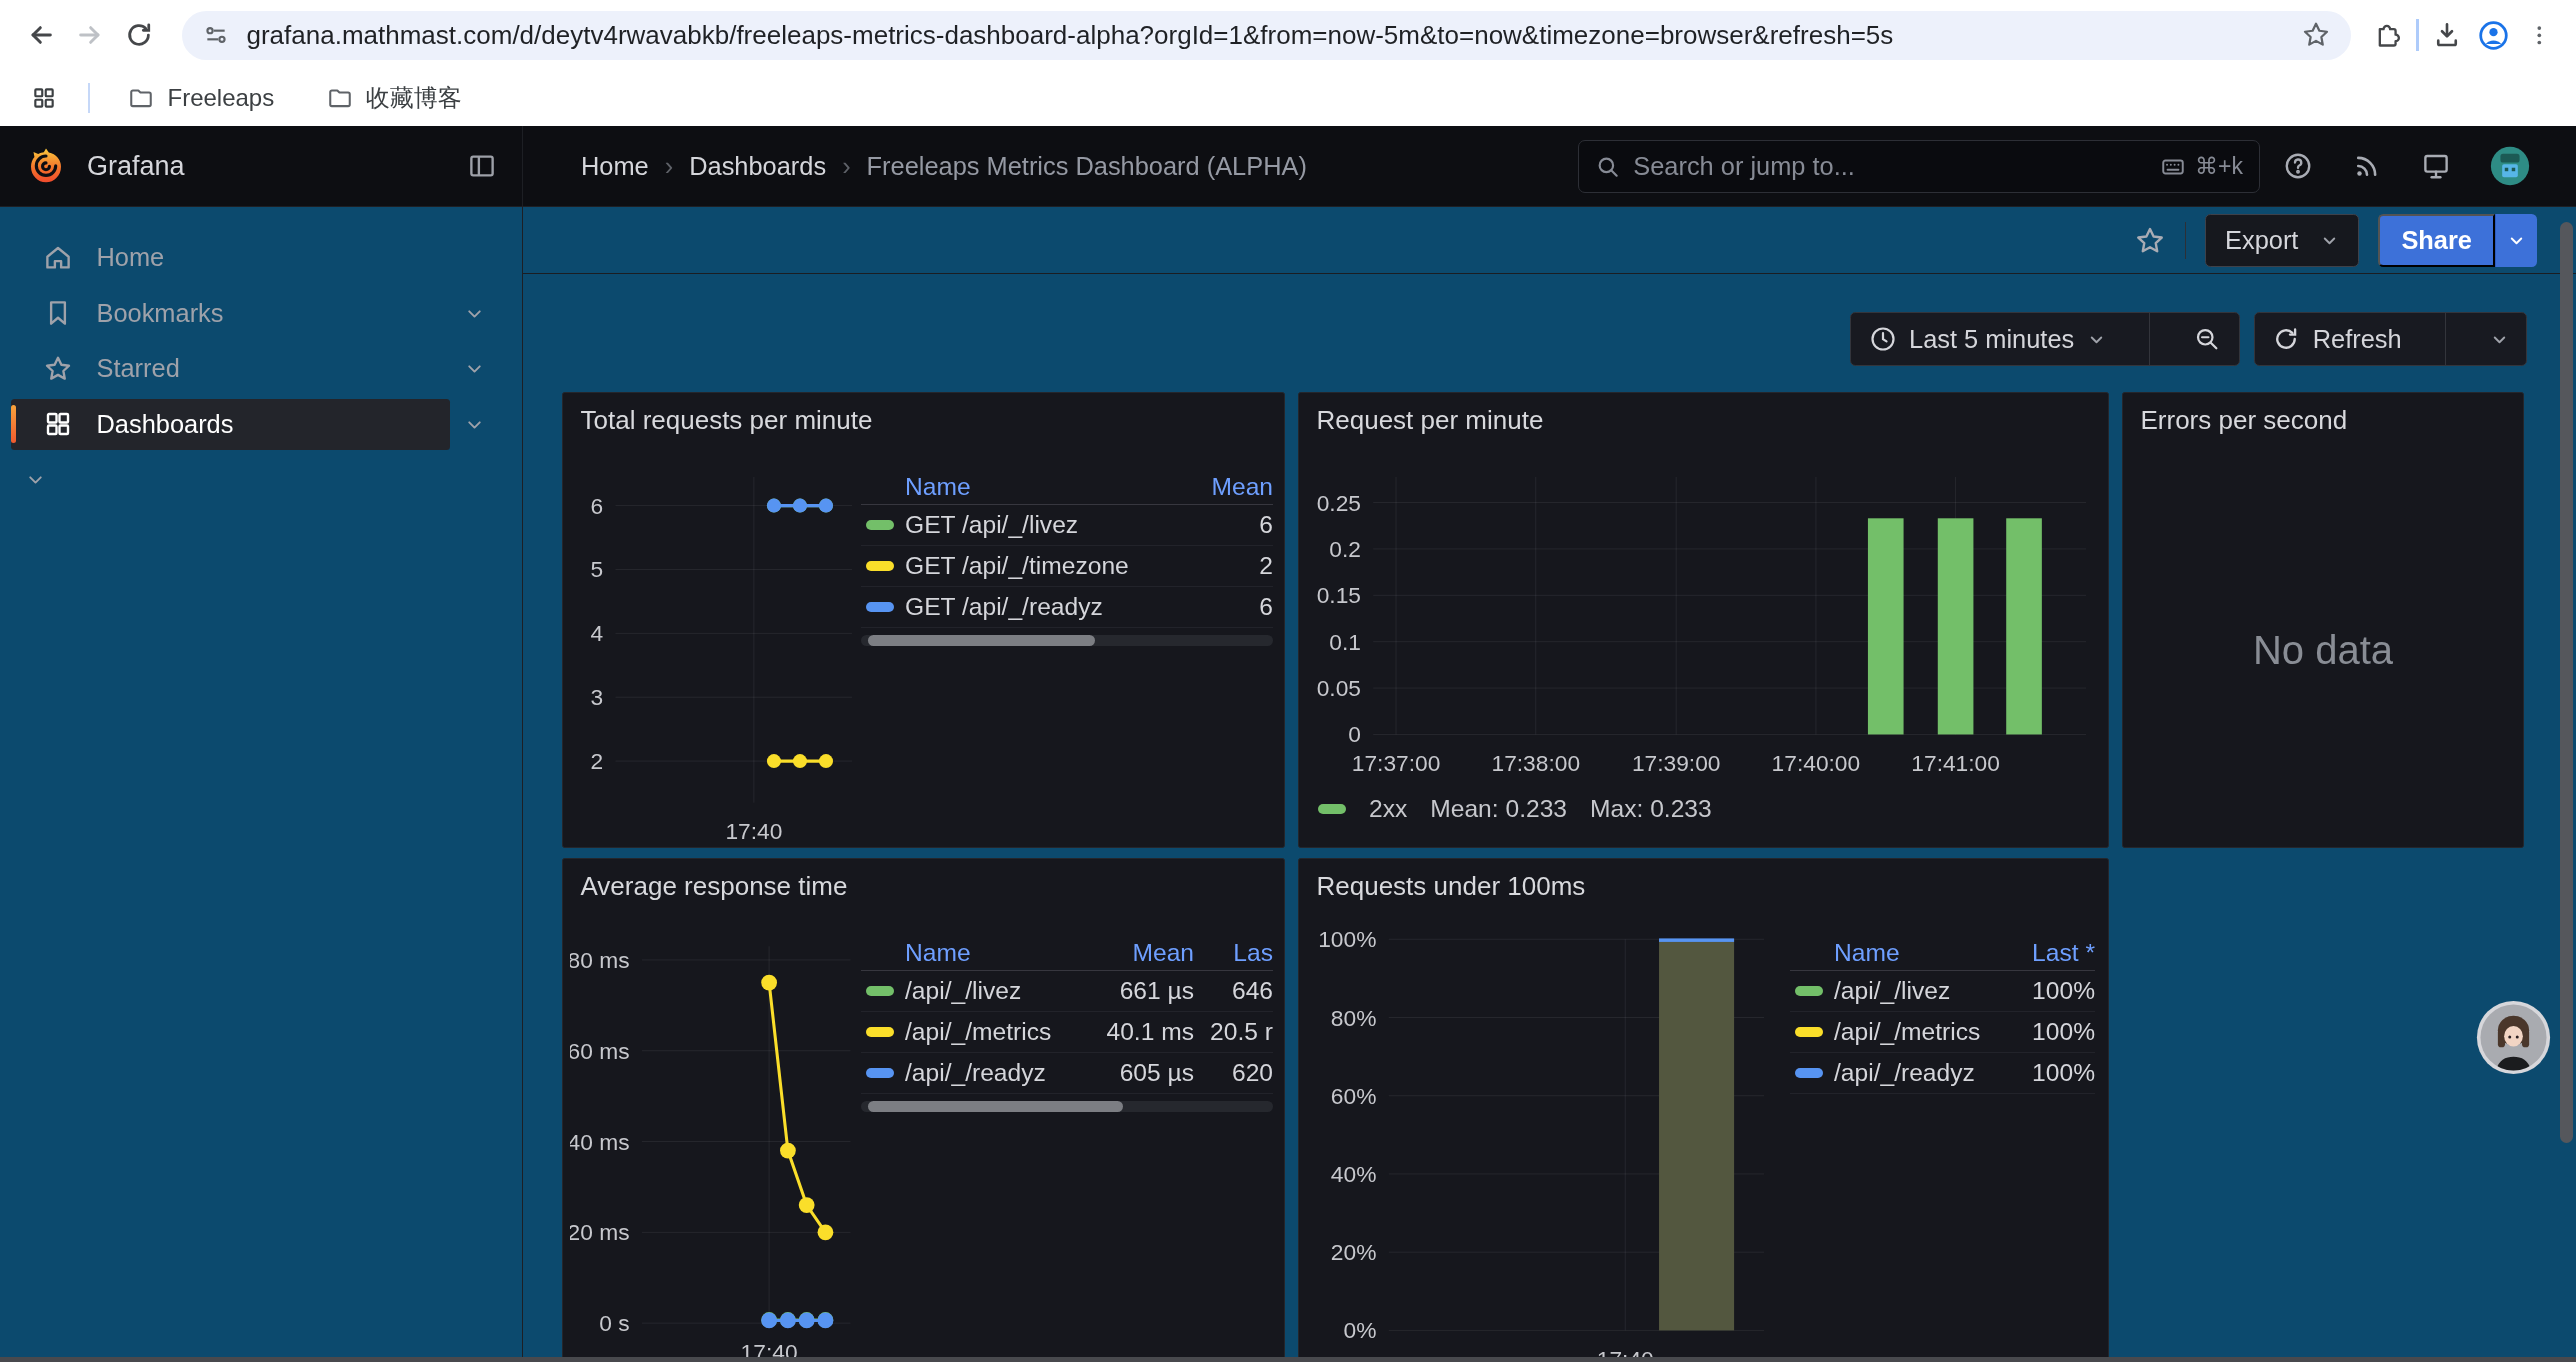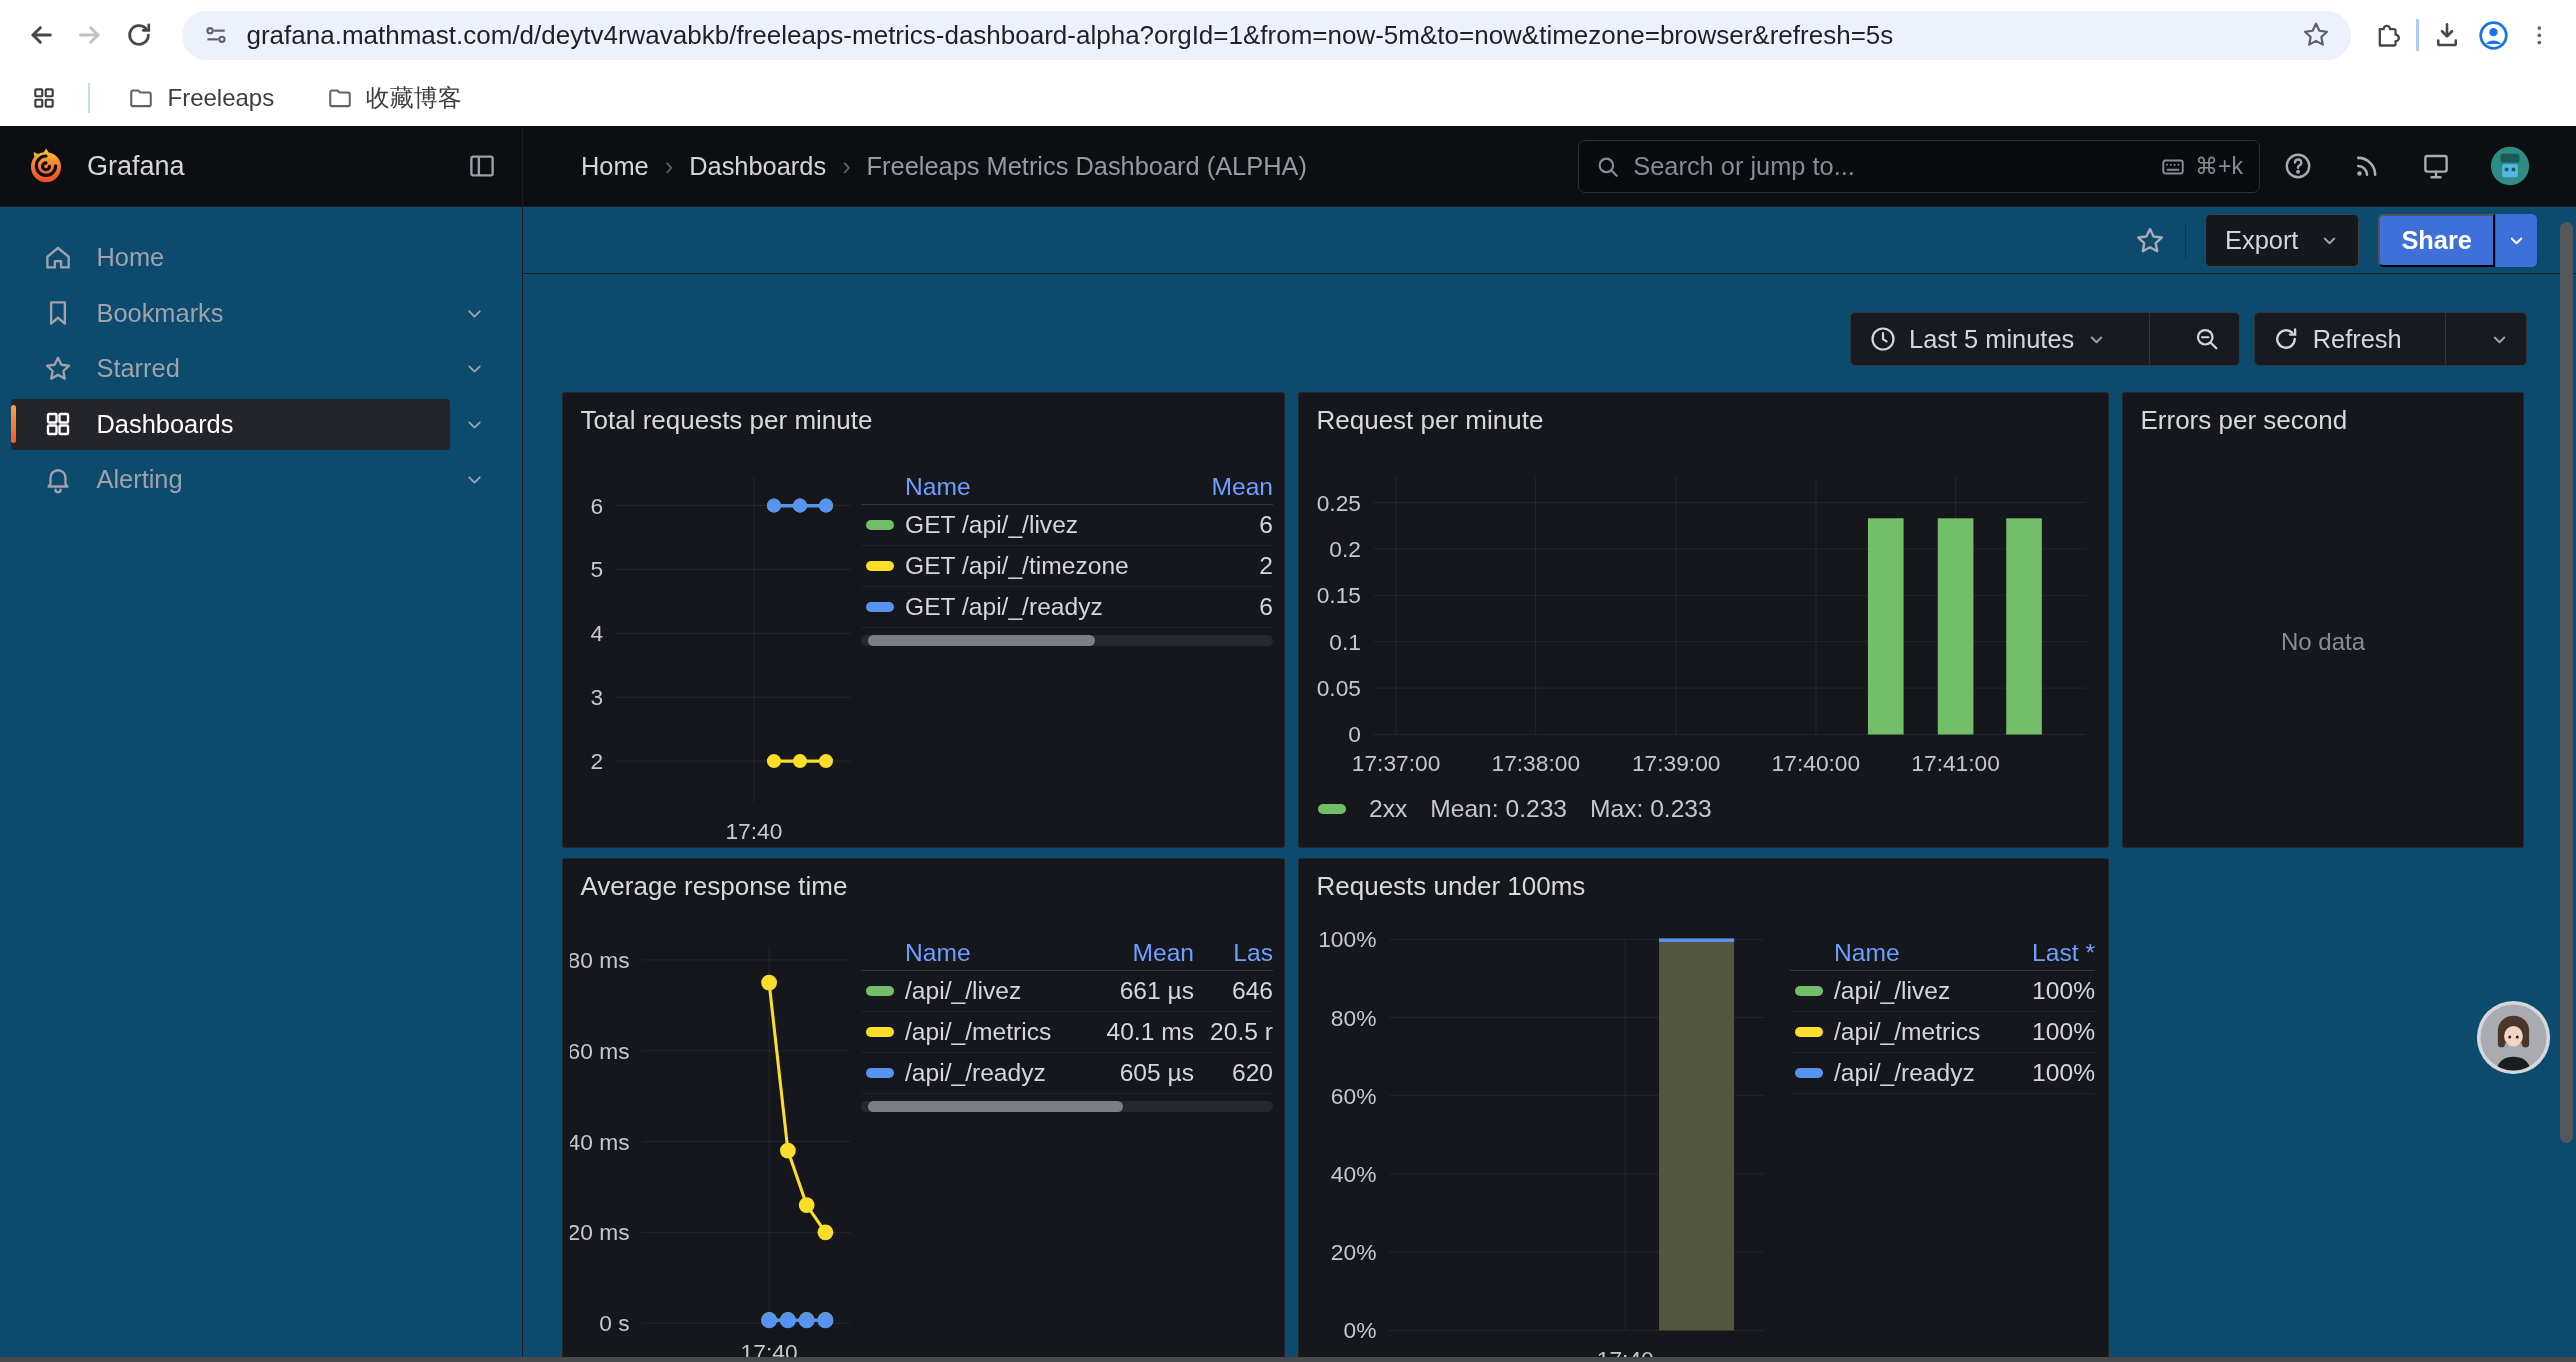--- a/index.html
+++ b/index.html
@@ -58,21 +58,21 @@
 
   .panel { position:absolute; background:#16171d; border:0.9px solid #24262c; border-radius:2.6px; }
   .panel-title { position:absolute; top:12.3px; left:17.5px; font-size:26px; font-weight:500; color:#d8d9dd; }
   .p1 { left:39px; top:185px; width:723px; height:456px; }
   .p2 { left:775px; top:185px; width:811px; height:456px; }
   .p3 { left:1599px; top:185px; width:402px; height:456px; }
   .p4 { left:39px; top:651px; width:723px; height:614px; }
   .p5 { left:775px; top:651px; width:811px; height:614px; }
   .chart { position:absolute; }
   .chart text { font-family:"Liberation Sans", sans-serif; }
-  .no-data { position:absolute; left:0; right:0; top:235px; text-align:center; font-size:24px; color:#898d95; }
+  .no-data { position:absolute; left:0; right:0; top:235px; text-align:center; font-size:40px; color:#898d95; }
 
   .legend-table { position:absolute; font-size:24.6px; }
   .lt-header { display:grid; height:35px; align-items:center; color:#6e9fff; font-weight:500; border-bottom:0.9px solid rgba(204,204,220,0.18); }
   .lt-row { display:grid; height:41px; align-items:center; border-bottom:0.9px solid rgba(204,204,220,0.07); color:#d5d6db; white-space:nowrap; }
   .lt-dash { width:28px; height:9.6px; border-radius:5.3px; justify-self:start; margin-left:5.3px; }
   .lt-val { text-align:right; }
   .lt-scroll { height:11.4px; background:#26282e; border-radius:6.1px; margin-top:7px; }
   .lt-thumb { height:100%; background:#7c7e83; border-radius:6.1px; margin-left:7px; }
   .legend-inline { position:absolute; left:19px; top:402px; display:flex; align-items:center; gap:23px; font-size:24.6px; color:#c7c8cd; }
   .li-dash { width:28px; height:9.6px; border-radius:5.3px; }
@@ -317,29 +317,20 @@
             </span>
             <span>Dashboards</span>
           </span>
           <span class="side-chev">
             <svg width="21" height="21" viewBox="0 0 24 24" fill="none" stroke="currentColor" stroke-width="2.2" stroke-linecap="round" stroke-linejoin="round">
               <path d="M6 9.5l6 6 6-6"></path>
             </svg>
           </span>
         </div>
         <div class="side-item">
-          <span class="item-main">
-            <span style="display:flex">
-              <svg width="30" height="30" viewBox="0 0 24 24" fill="none" stroke="currentColor" stroke-width="1.9" stroke-linecap="round" stroke-linejoin="round">
-                <path d="M6 16V11a6 6 0 0 1 12 0v5l1.5 2h-15Z"></path>
-                <path d="M10 20.5a2 2 0 0 0 4 0"></path>
-              </svg>
-            </span>
-            <span>Alerting</span>
-          </span>
           <span class="side-chev">
             <svg width="21" height="21" viewBox="0 0 24 24" fill="none" stroke="currentColor" stroke-width="2.2" stroke-linecap="round" stroke-linejoin="round">
               <path d="M6 9.5l6 6 6-6"></path>
             </svg>
           </span>
         </div>
       </aside>
 
     <main class="gf-main">
       <div class="subheader"></div>

